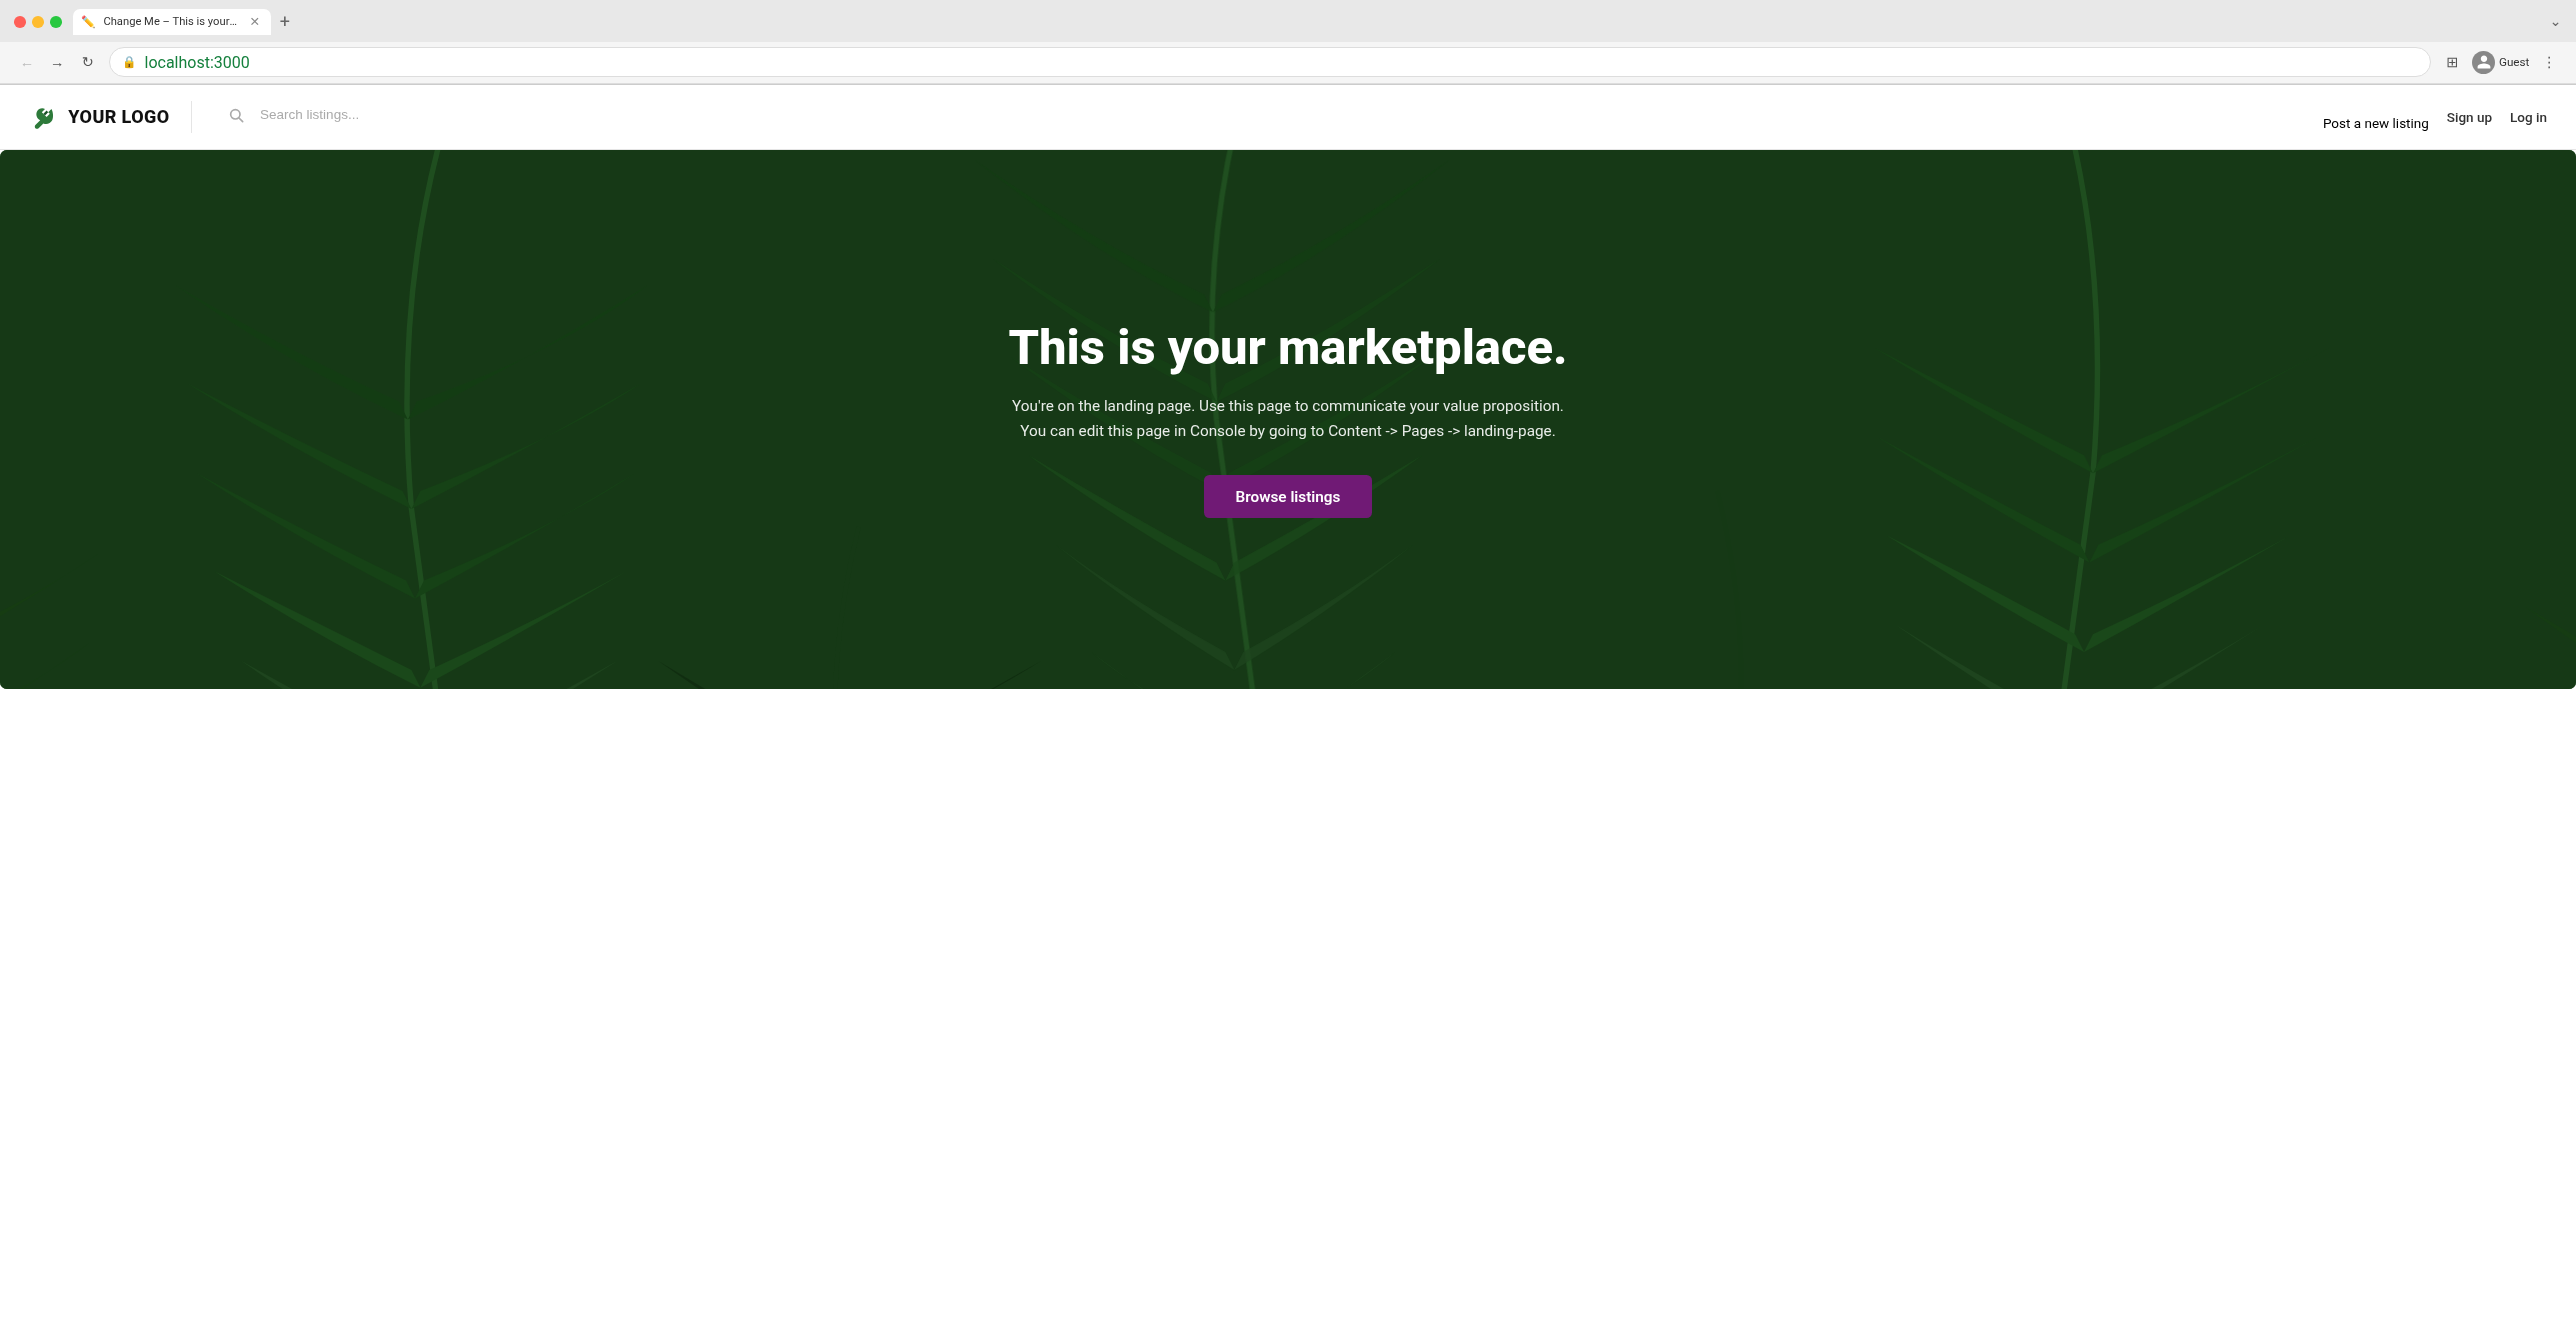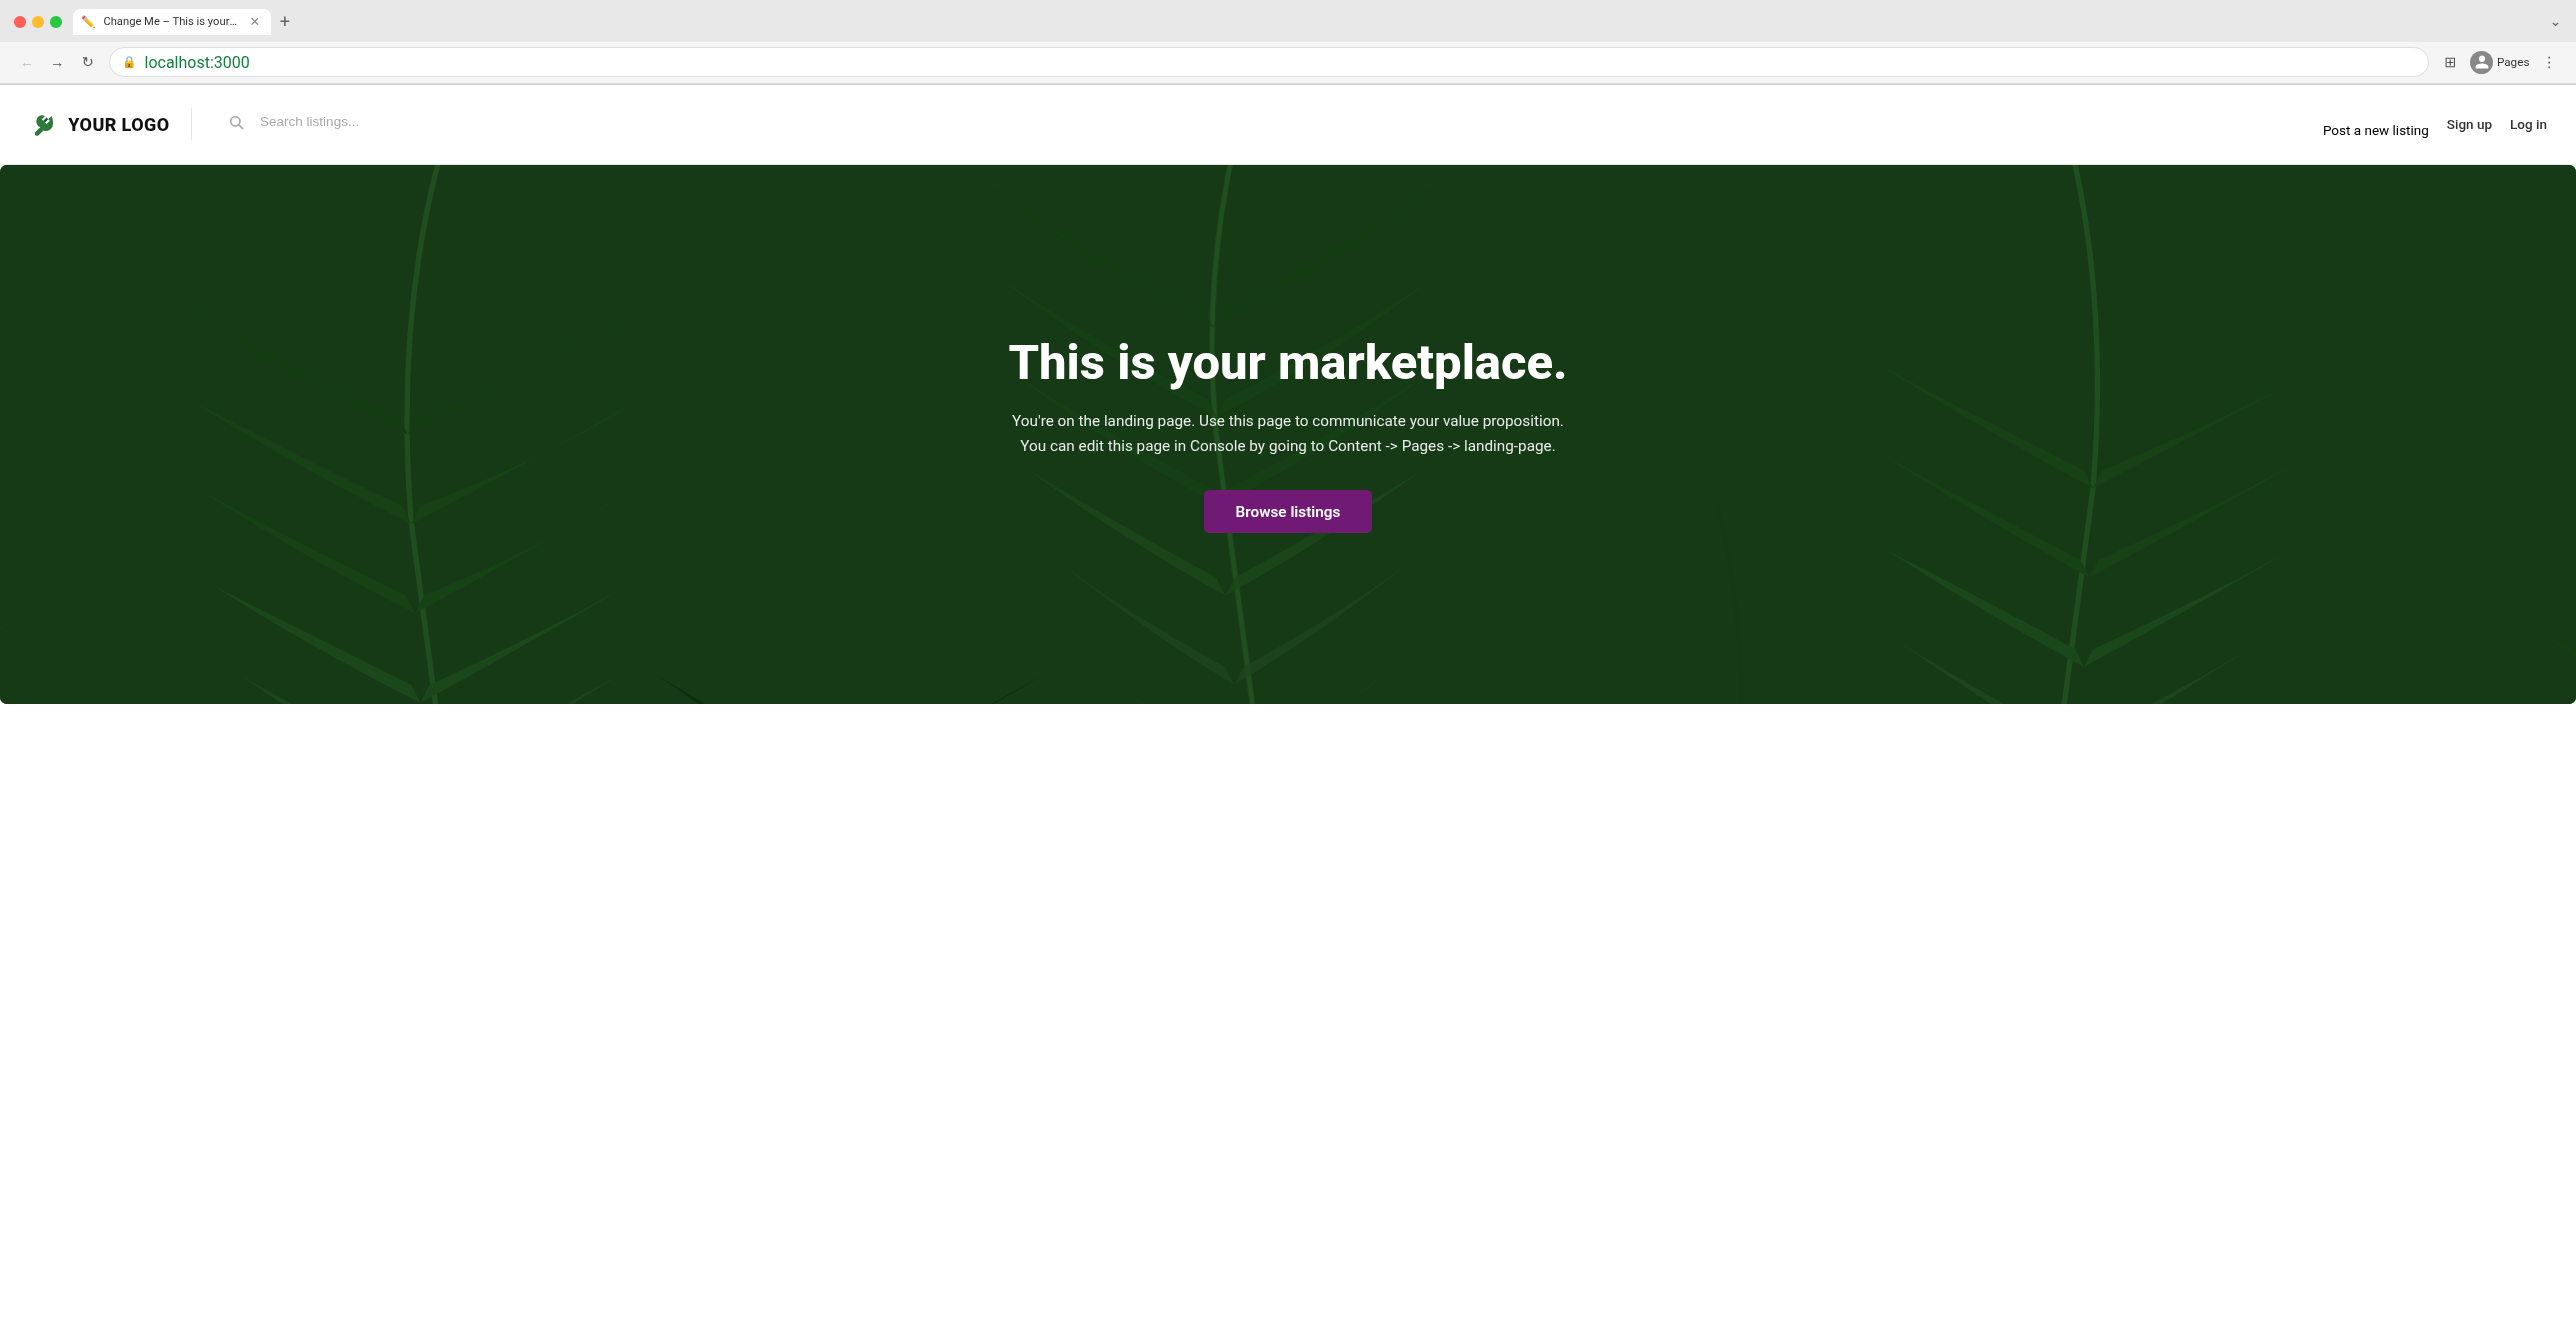--- a/index.html
+++ b/index.html
@@ -185,21 +185,21 @@
     
     .app-window {
       background: #fff;
       min-height: calc(100vh - 81px);
     }
 
     
     .app-nav {
       display: flex;
       align-items: center;
-      height: 80px;
+      height: 65px;
       padding: 0 29px;
       border-bottom: 0.9px solid #e5e5e5;
       background: #fff;
     }
 
     .nav-logo {
       display: flex;
       align-items: center;
       gap: 7.2px;
       margin-right: 21.6px;
@@ -379,21 +379,21 @@
     </div>
 
     <div class="browser-actions">
       <button class="browser-action-btn">⊞</button>
       <div class="guest-btn">
         <div class="guest-avatar">
           <svg width="16" height="16" viewBox="0 0 24 24" fill="white">
               <path d="M12 12c2.7 0 4.8-2.1 4.8-4.8S14.7 2.4 12 2.4 7.2 4.5 7.2 7.2 9.3 12 12 12zm0 2.4c-3.2 0-9.6 1.6-9.6 4.8v2.4h19.2v-2.4c0-3.2-6.4-4.8-9.6-4.8z"></path>
             </svg>
         </div>
-        <span>Pages</span>
+        <span>Guest</span>
       </div>
       <button class="browser-action-btn">⋮</button>
     </div>
   </div>
 </div>
 
 <div class="app-window">
 
   <nav class="app-nav">
     <a class="nav-logo" href="#">

